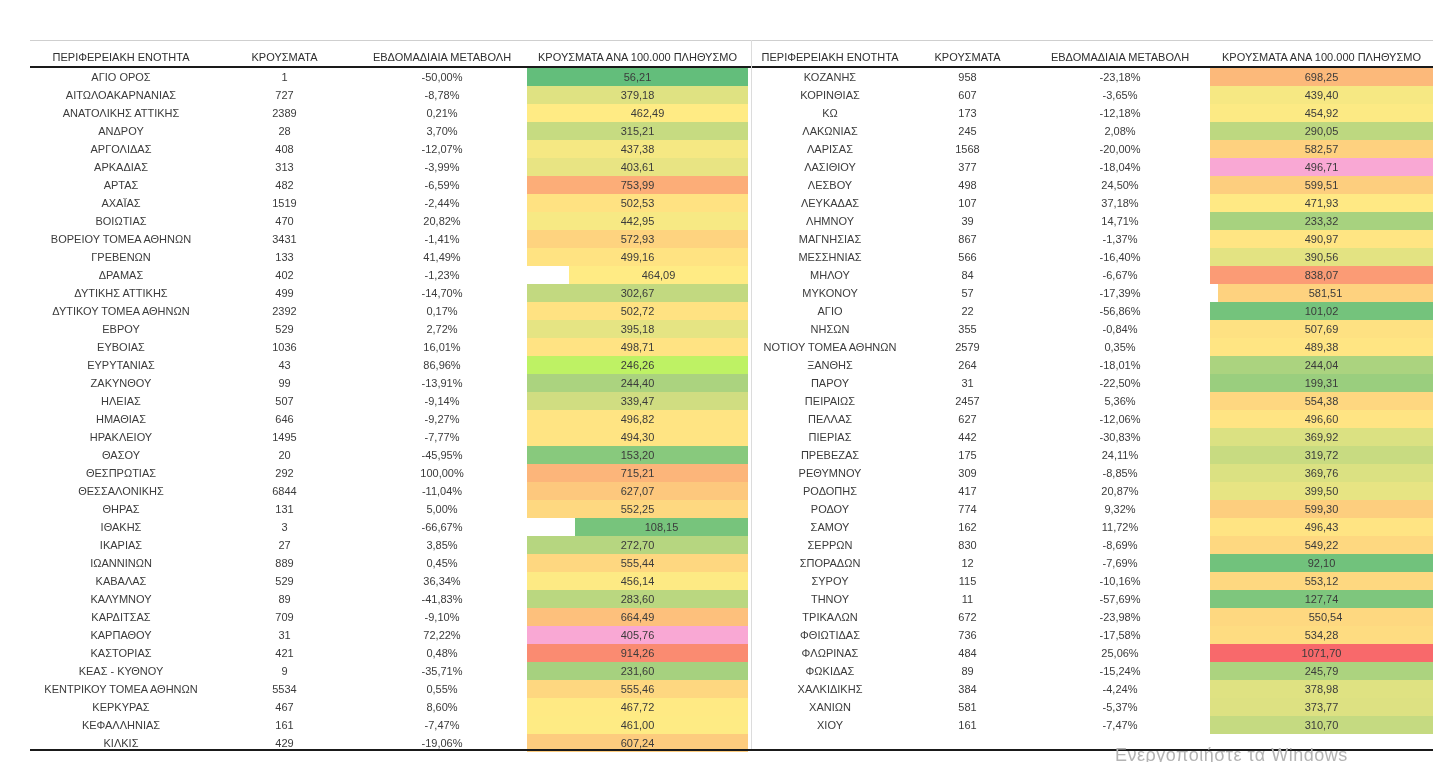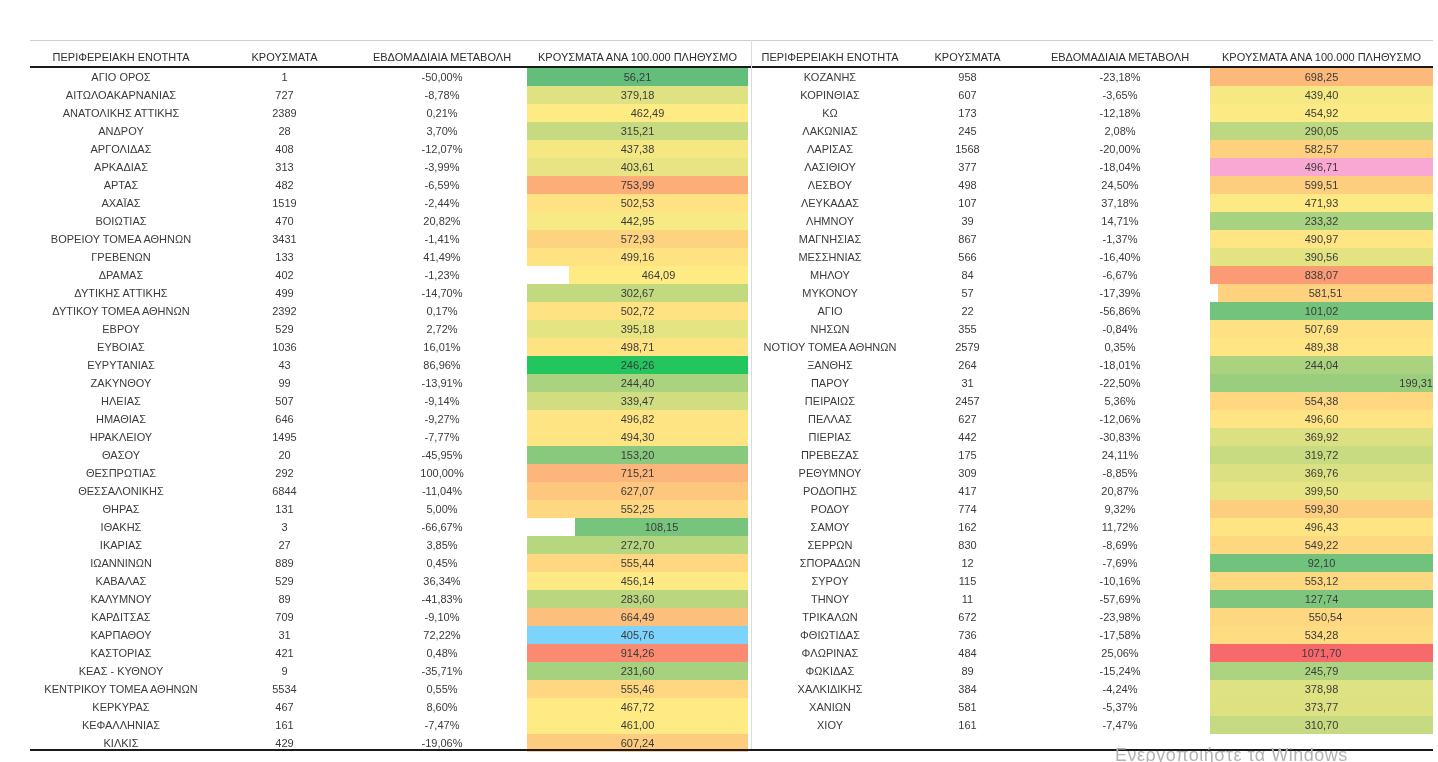--- a/index.html
+++ b/index.html
@@ -105,21 +105,21 @@
       <div class="cell">529</div>
       <div class="cell">2,72%</div>
       <div class="cell" style="background: rgb(229, 228, 131);">395,18</div>
       <div class="cell">ΕΥΒΟΙΑΣ</div>
       <div class="cell">1036</div>
       <div class="cell">16,01%</div>
       <div class="cell" style="background: rgb(255, 227, 131);">498,71</div>
       <div class="cell">ΕΥΡΥΤΑΝΙΑΣ</div>
       <div class="cell">43</div>
       <div class="cell">86,96%</div>
-      <div class="cell" style="background: #22c55e;">246,26</div>
+      <div class="cell" style="background: #bef264;">246,26</div>
       <div class="cell">ΖΑΚΥΝΘΟΥ</div>
       <div class="cell">99</div>
       <div class="cell">-13,91%</div>
       <div class="cell" style="background: rgb(171, 211, 127);">244,40</div>
       <div class="cell">ΗΛΕΙΑΣ</div>
       <div class="cell">507</div>
       <div class="cell">-9,14%</div>
       <div class="cell" style="background: rgb(208, 221, 129);">339,47</div>
       <div class="cell">ΗΜΑΘΙΑΣ</div>
       <div class="cell">646</div>
@@ -165,21 +165,21 @@
       <div class="cell">89</div>
       <div class="cell">-41,83%</div>
       <div class="cell" style="background: rgb(186, 215, 128);">283,60</div>
       <div class="cell">ΚΑΡΔΙΤΣΑΣ</div>
       <div class="cell">709</div>
       <div class="cell">-9,10%</div>
       <div class="cell" style="background: rgb(253, 192, 124);">664,49</div>
       <div class="cell">ΚΑΡΠΑΘΟΥ</div>
       <div class="cell">31</div>
       <div class="cell">72,22%</div>
-      <div class="cell" style="background: #7dd3fc;">405,76</div>
+      <div class="cell" style="background: #f9a8d4;">405,76</div>
       <div class="cell">ΚΑΣΤΟΡΙΑΣ</div>
       <div class="cell">421</div>
       <div class="cell">0,48%</div>
       <div class="cell" style="background: rgb(250, 139, 113);">914,26</div>
       <div class="cell">ΚΕΑΣ - ΚΥΘΝΟΥ</div>
       <div class="cell">9</div>
       <div class="cell">-35,71%</div>
       <div class="cell" style="background: rgb(166, 209, 127);">231,60</div>
       <div class="cell">ΚΕΝΤΡΙΚΟΥ ΤΟΜΕΑ ΑΘΗΝΩΝ</div>
       <div class="cell">5534</div>
@@ -267,21 +267,21 @@
       <div class="cell">2579</div>
       <div class="cell">0,35%</div>
       <div class="cell" style="background: rgb(255, 229, 131);">489,38</div>
       <div class="cell">ΞΑΝΘΗΣ</div>
       <div class="cell">264</div>
       <div class="cell">-18,01%</div>
       <div class="cell" style="background: rgb(171, 211, 127); text-align: center;">244,04</div>
       <div class="cell">ΠΑΡΟΥ</div>
       <div class="cell">31</div>
       <div class="cell">-22,50%</div>
-      <div class="cell" style="background: rgb(154, 206, 126); text-align: right;">199,31</div>
+      <div class="cell" style="background: rgb(154, 206, 126);">199,31</div>
       <div class="cell">ΠΕΙΡΑΙΩΣ</div>
       <div class="cell">2457</div>
       <div class="cell">5,36%</div>
       <div class="cell" style="background: rgb(254, 215, 128);">554,38</div>
       <div class="cell">ΠΕΛΛΑΣ</div>
       <div class="cell">627</div>
       <div class="cell">-12,06%</div>
       <div class="cell" style="background: rgb(255, 228, 131);">496,60</div>
       <div class="cell">ΠΙΕΡΙΑΣ</div>
       <div class="cell">442</div>

